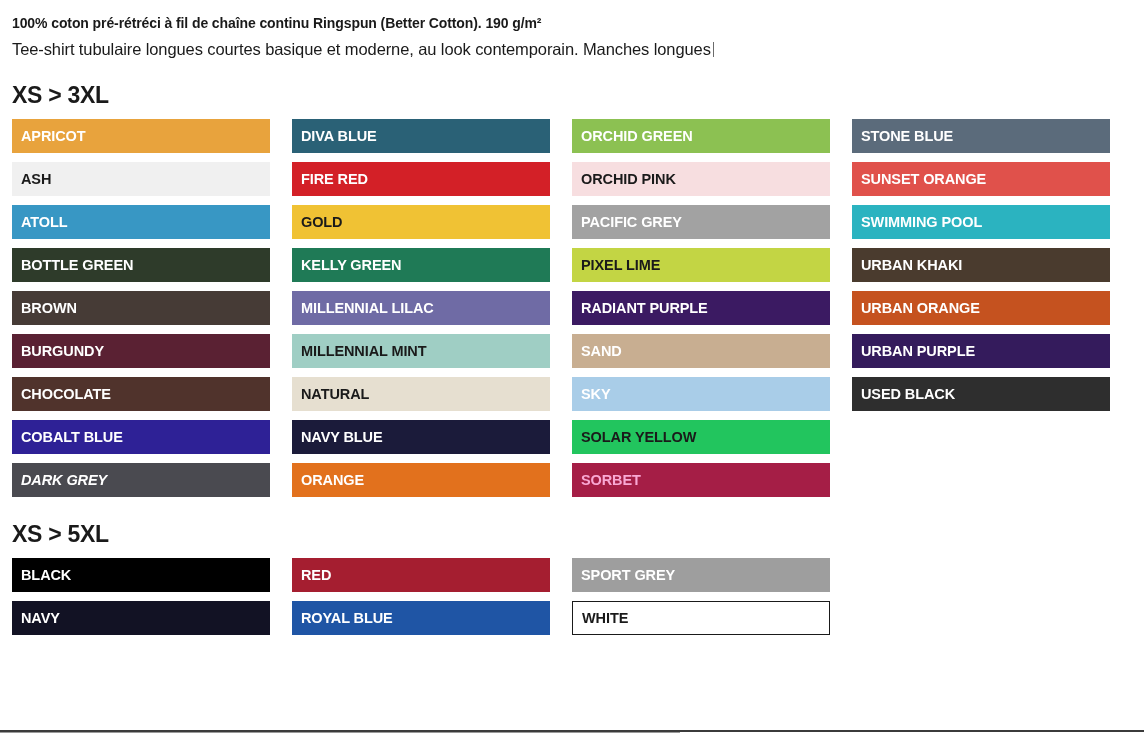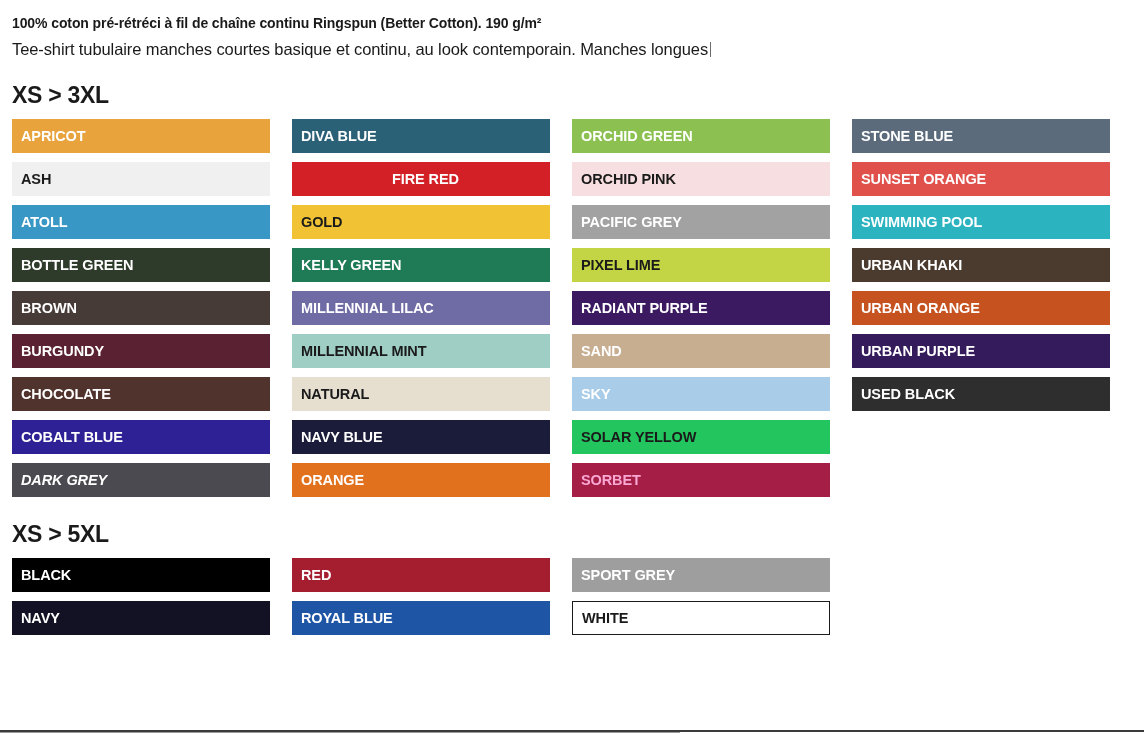--- a/index.html
+++ b/index.html
@@ -99,40 +99,40 @@
     height: 1px;
     background: #9a9a9a;
   }
 </style>
 </head>
 <body>
 
 <div class="page">
 
   <div class="desc-bold">100% coton pré-rétréci à fil de chaîne continu Ringspun (Better Cotton). 190 g/m²</div>
-  <div class="desc-normal"><span>Tee-shirt tubulaire manches courtes basique et continu, au look contemporain. Manches longues</span><span class="caret"></span></div>
+  <div class="desc-normal"><span>Tee-shirt tubulaire longues courtes basique et moderne, au look contemporain. Manches longues</span><span class="caret"></span></div>
 
   <div class="section-title">XS &gt; 3XL</div>
   <div class="grid" id="grid-0">
       <div class="swatch" style="background: rgb(232, 163, 61);">
         <span class="swatch-label" style="color: rgb(255, 255, 255);">APRICOT</span>
       </div>
       <div class="swatch" style="background: rgb(42, 97, 118);">
         <span class="swatch-label" style="color: rgb(255, 255, 255);">DIVA BLUE</span>
       </div>
       <div class="swatch" style="background: rgb(140, 193, 82);">
         <span class="swatch-label" style="color: rgb(255, 255, 255);">ORCHID GREEN</span>
       </div>
       <div class="swatch" style="background: rgb(91, 107, 123);">
         <span class="swatch-label" style="color: rgb(255, 255, 255);">STONE BLUE</span>
       </div>
       <div class="swatch" style="background: rgb(240, 240, 240);">
         <span class="swatch-label" style="color: rgb(26, 26, 26);">ASH</span>
       </div>
-      <div class="swatch" style="background: rgb(211, 32, 39); justify-content: center;">
+      <div class="swatch" style="background: rgb(211, 32, 39);">
         <span class="swatch-label" style="color: rgb(255, 255, 255);">FIRE RED</span>
       </div>
       <div class="swatch" style="background: rgb(247, 222, 224);">
         <span class="swatch-label" style="color: rgb(26, 26, 26);">ORCHID PINK</span>
       </div>
       <div class="swatch" style="background: rgb(224, 81, 75);">
         <span class="swatch-label" style="color: rgb(255, 255, 255);">SUNSET ORANGE</span>
       </div>
       <div class="swatch" style="background: rgb(56, 151, 196);">
         <span class="swatch-label" style="color: rgb(255, 255, 255);">ATOLL</span>

